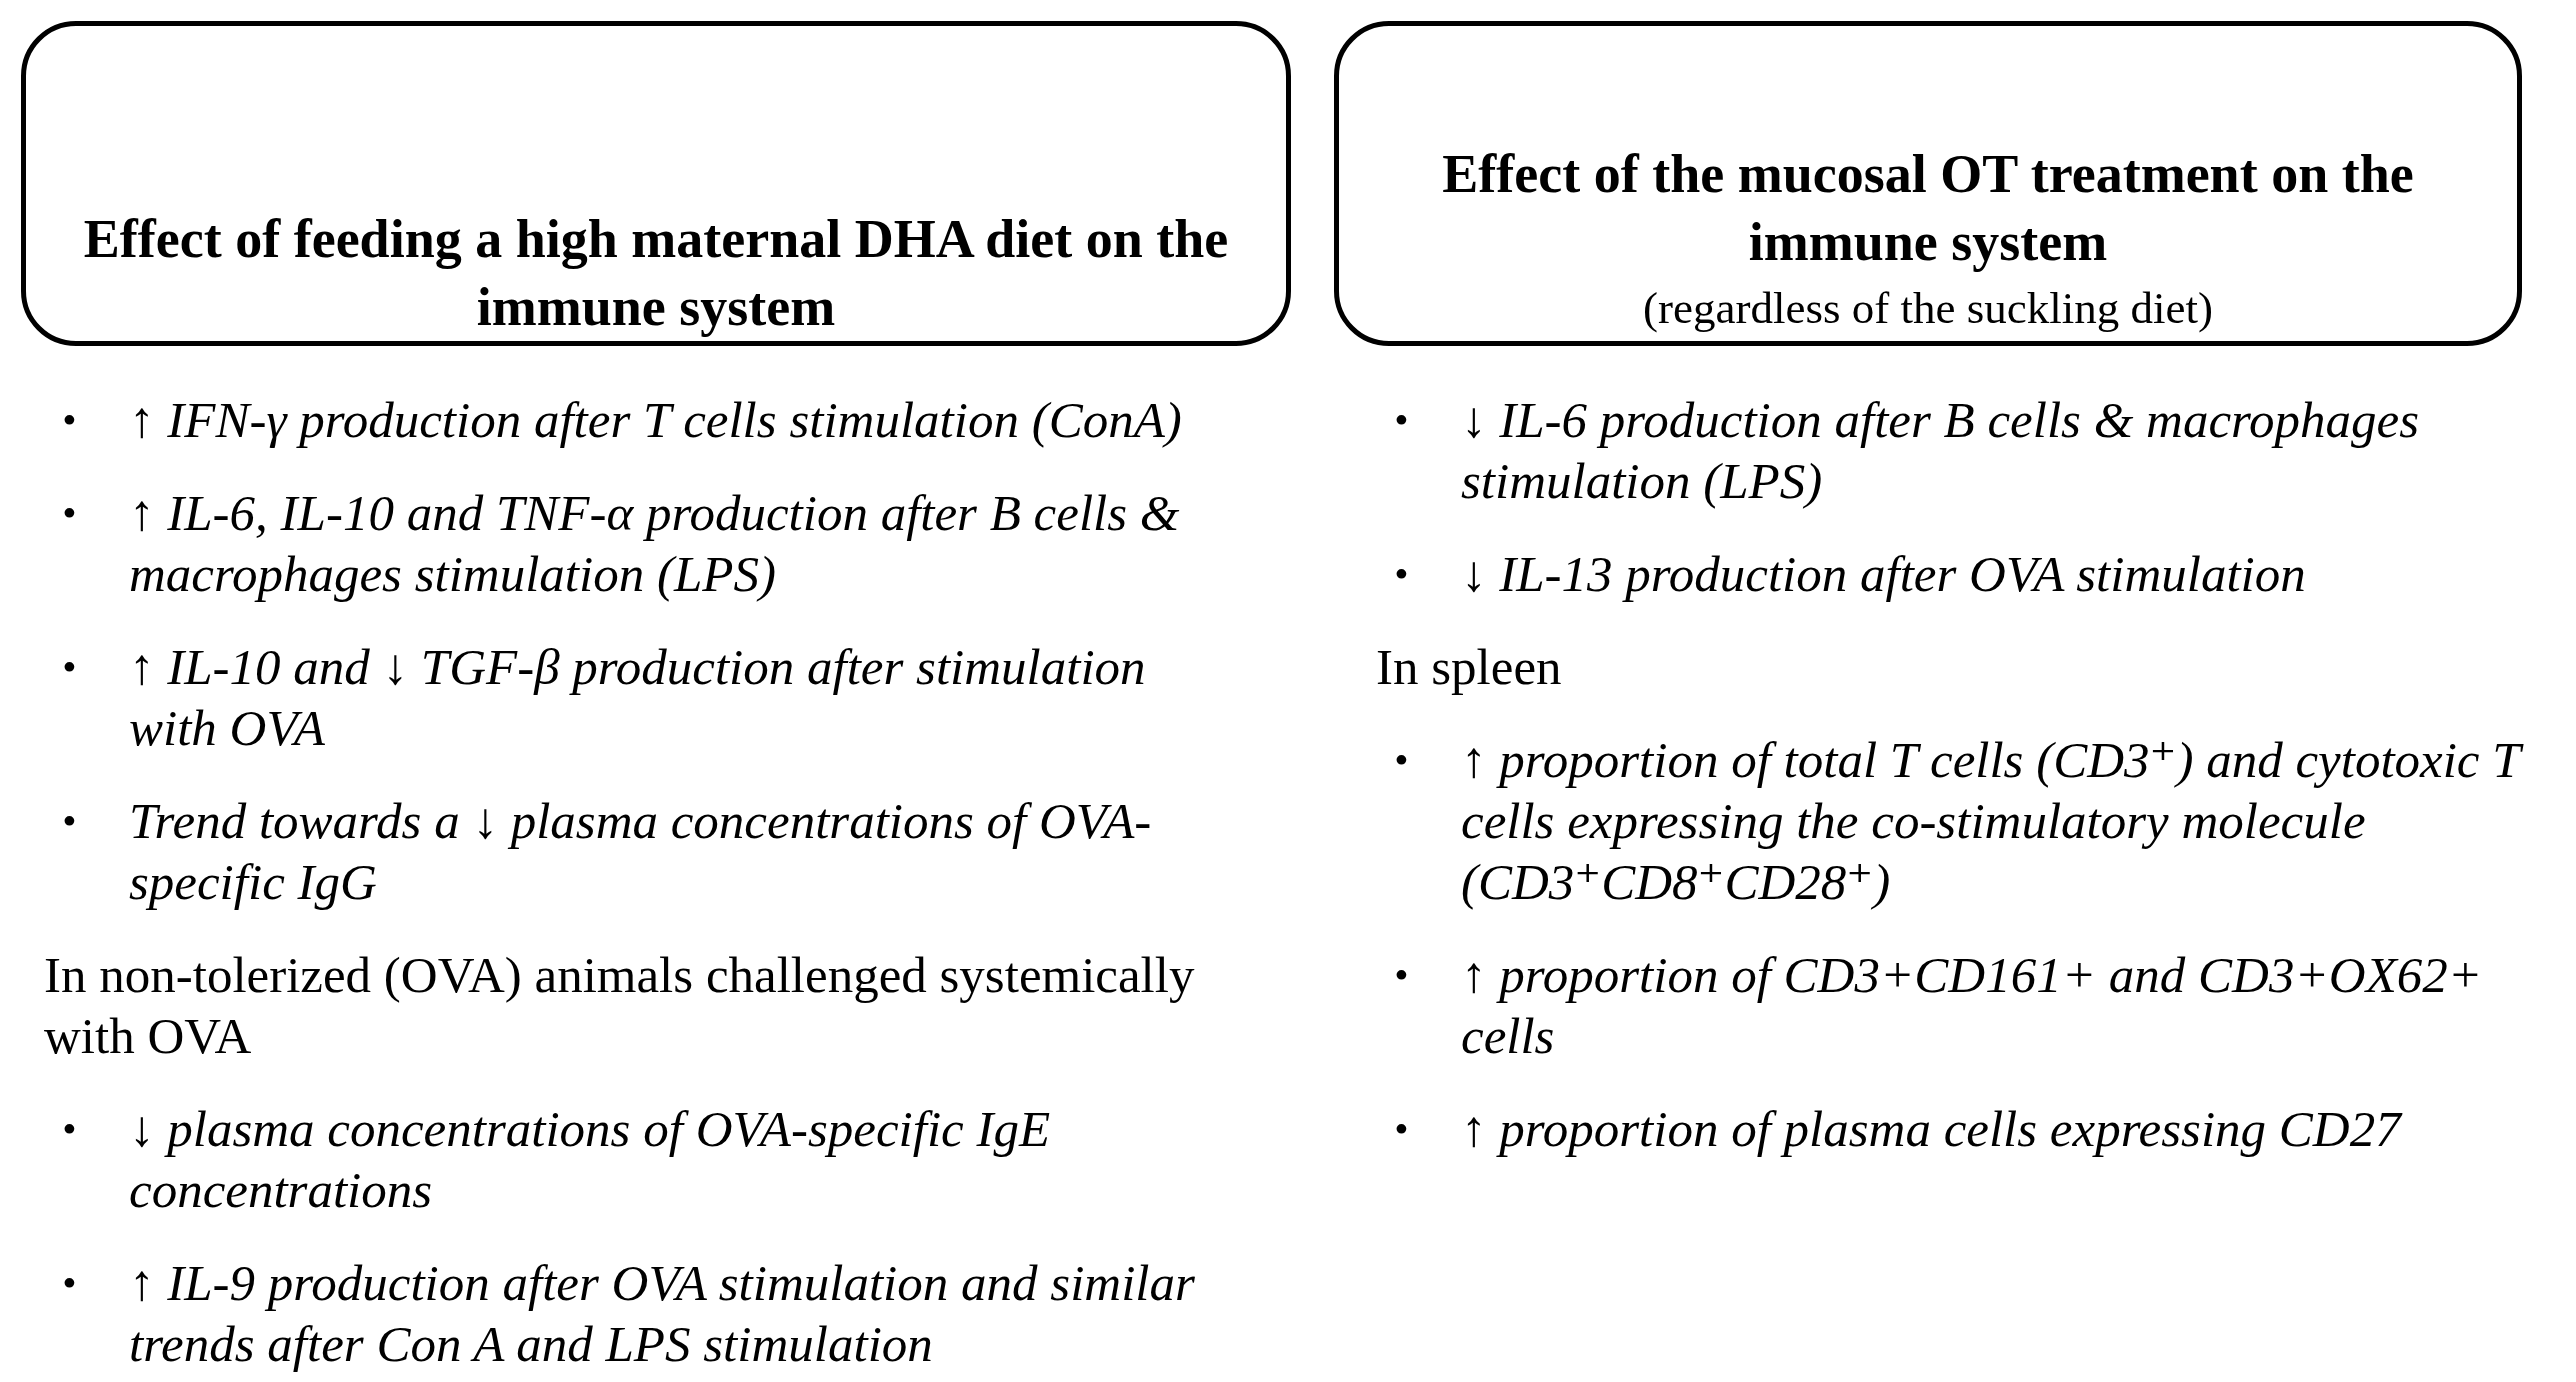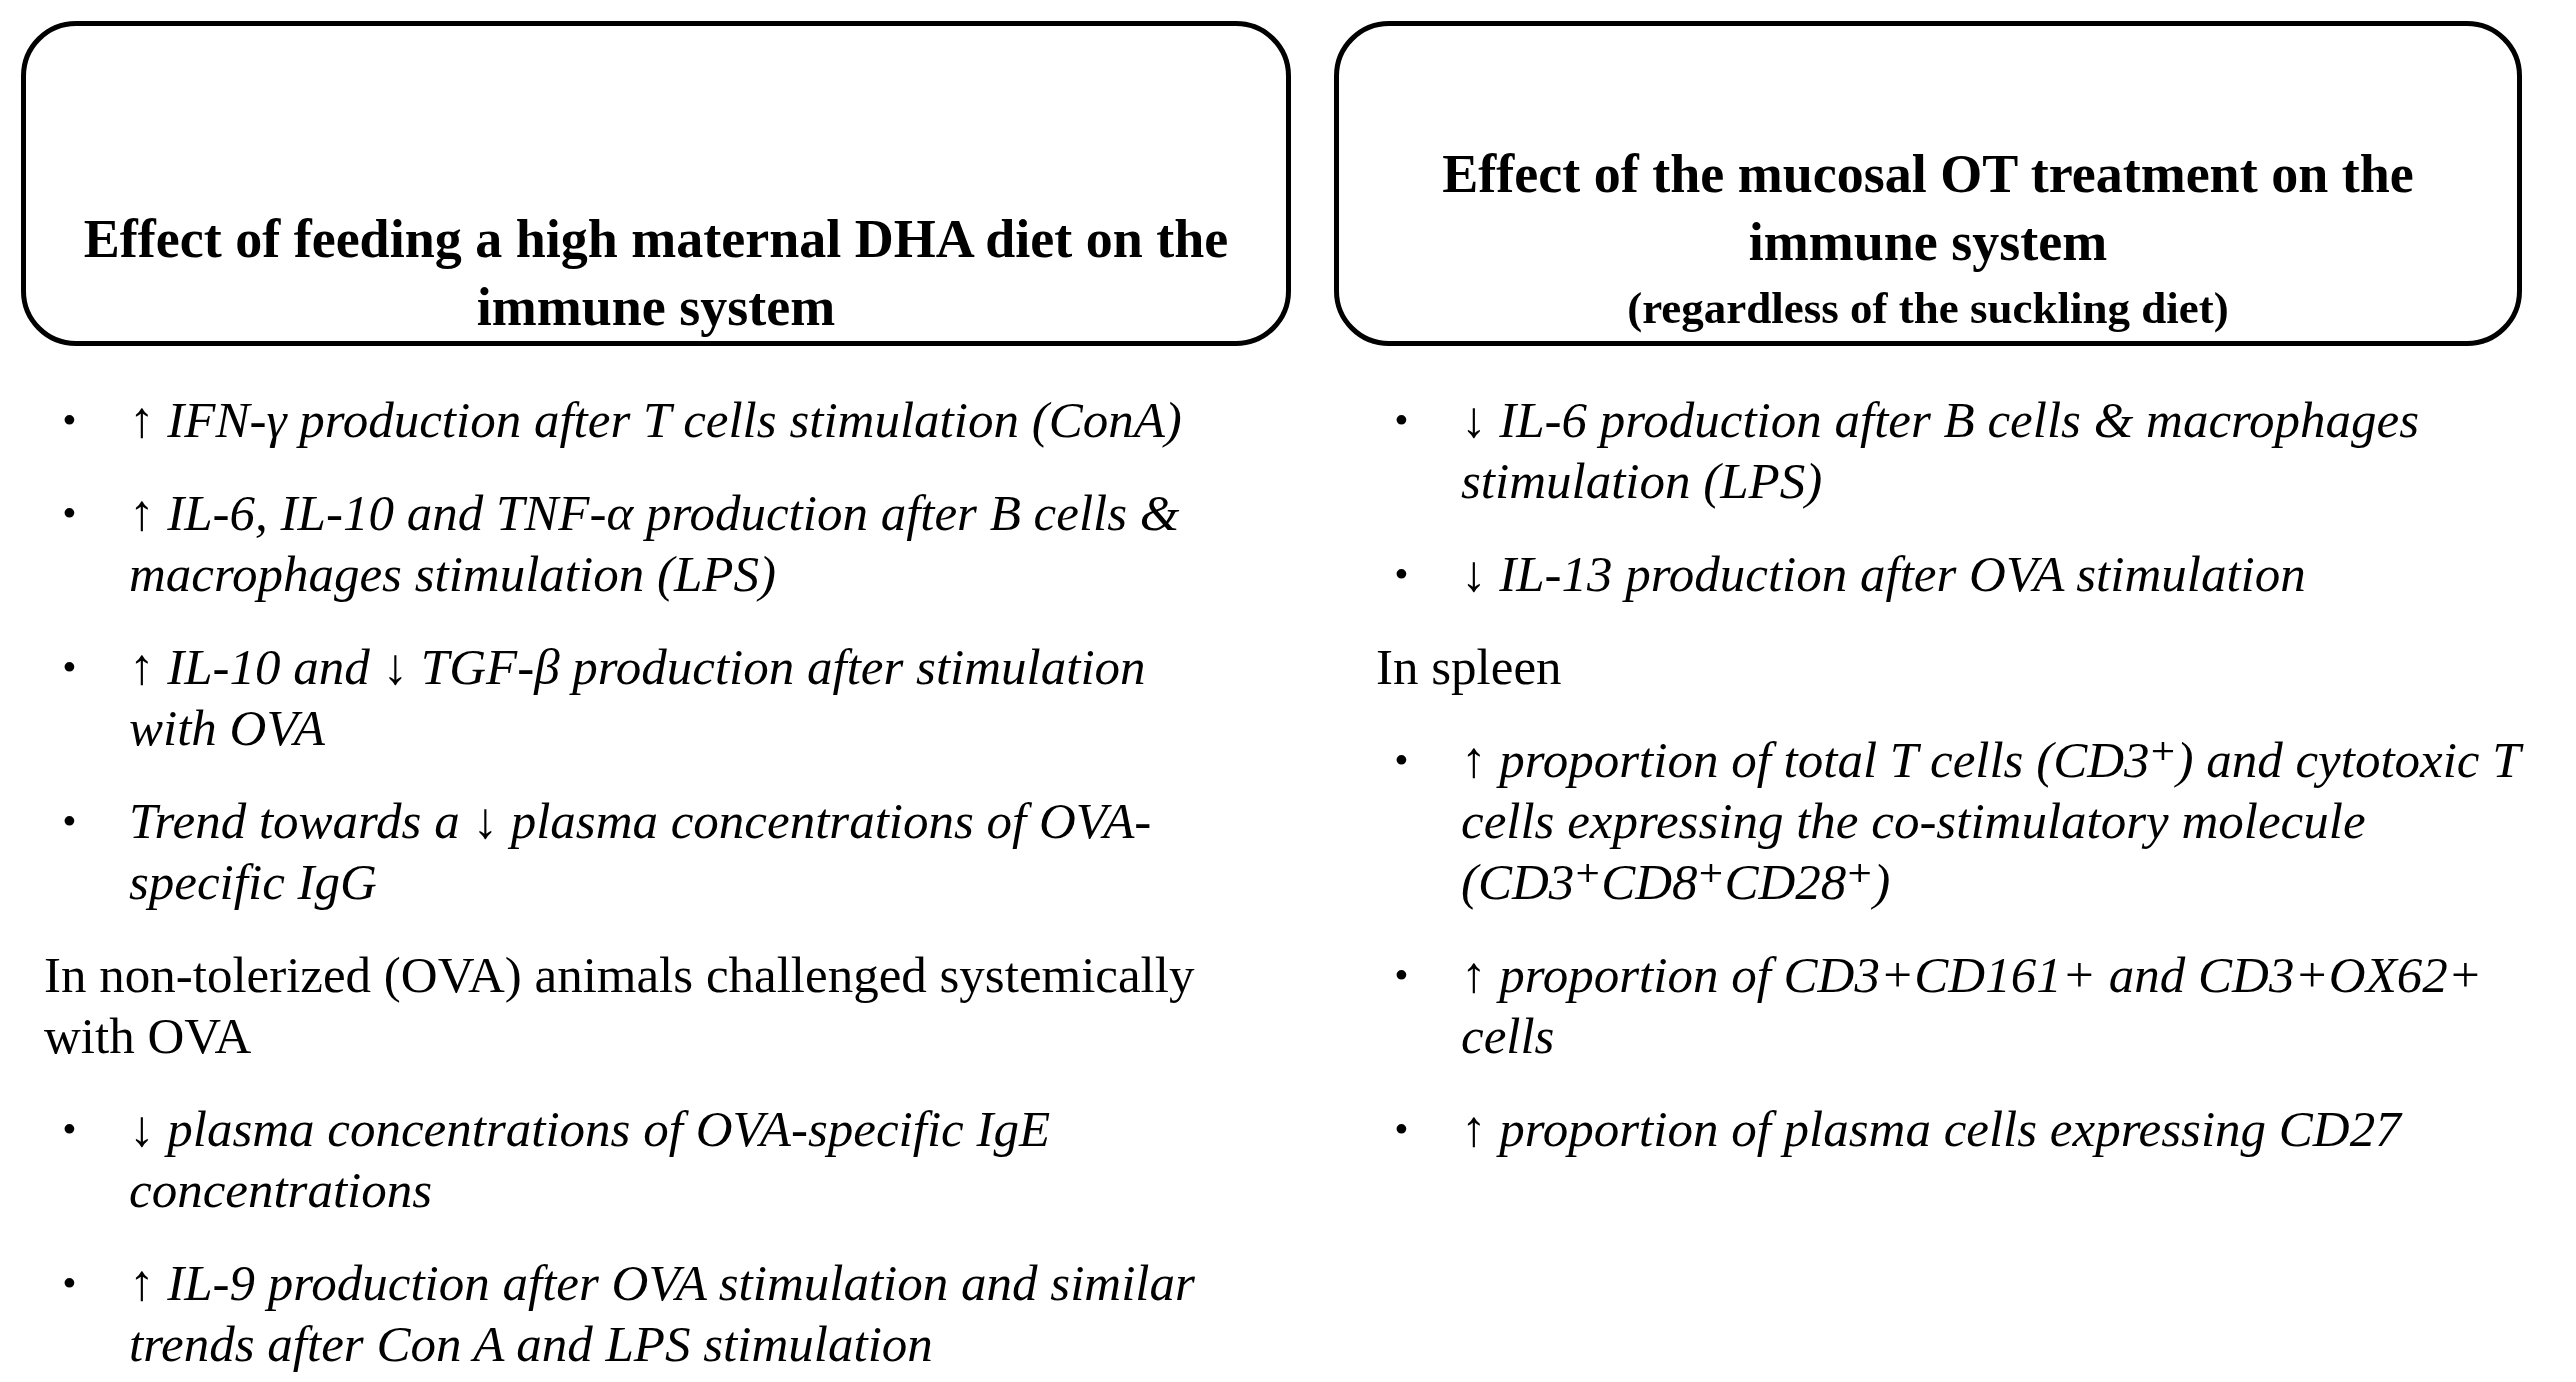--- a/index.html
+++ b/index.html
@@ -24,21 +24,21 @@
     display: flex;
     flex-direction: column;
     align-items: center;
     justify-content: flex-end;
     text-align: center;
     background: #ffffff;
   }
   .panel.p-left  { left: 21px;   width: 1270px; padding: 69px 32px 0; }
   .panel.p-right { left: 1334px; width: 1188px; padding: 62px 32px 0; }
   .panel-title    { font-size: 54px; font-weight: bold; line-height: 68px; }
-  .panel-subtitle { font-size: 45px; font-weight: bold; line-height: 65px; }
+  .panel-subtitle { font-size: 45px; font-weight: normal; line-height: 65px; }
 
   
   .col { position: absolute; top: 390px; }
   .col.c-left  { left: 44px;   width: 1193px; }
   .col.c-right { left: 1376px; width: 1172px; }
 
   .li {
     display: flex;
     align-items: flex-start;
     margin: 0 0 32px 0;

